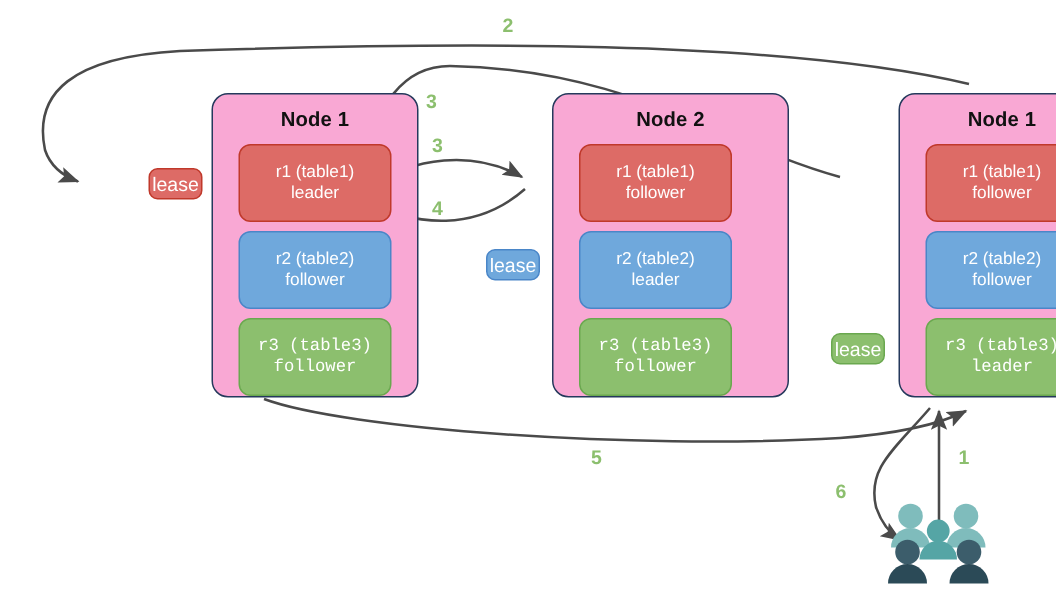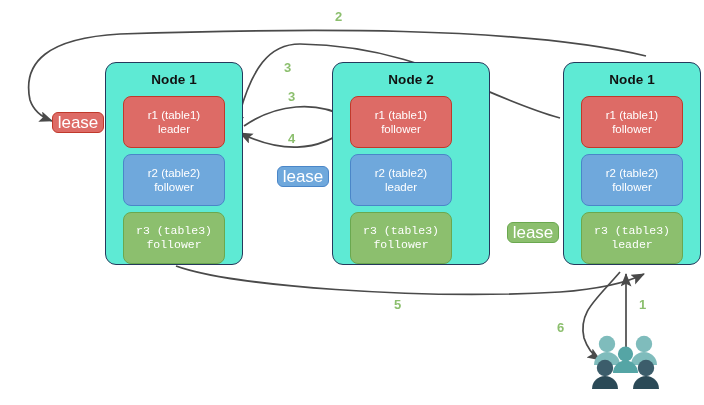--- a/index.html
+++ b/index.html
@@ -2,33 +2,33 @@
 <html><head>
 <meta charset="utf-8">
 <style>
   html,body{margin:0;padding:0;background:#ffffff;}
   body{width:704px;height:405px;overflow:hidden;
        font-family:"Liberation Sans","DejaVu Sans",sans-serif;}
   #stage{position:relative;width:704px;height:405px;background:#fff;}
   svg.layer{position:absolute;left:0;top:0;width:704px;height:405px;overflow:visible;}
   svg.arrows{z-index:1;}
   .node-box{position:absolute;border:1.6px solid #25395c;border-radius:11px;
-            background:#5eead4;box-sizing:border-box;z-index:2;}
+            background:#f9a8d4;box-sizing:border-box;z-index:2;margin-left:36px;}
   .node-title{position:absolute;left:0;right:0;top:9px;text-align:center;
               font-size:13.5px;font-weight:bold;color:#111;letter-spacing:.1px;}
   .replica{position:absolute;left:17px;width:102px;height:52px;border-radius:8px;
            display:flex;flex-direction:column;align-items:center;justify-content:center;
            color:#fff;font-size:11.5px;line-height:14px;text-align:left;
            box-sizing:border-box;}
   .rep-r1{background:#dd6b66;border:1.3px solid #c0392b;}
   .rep-r2{background:#6fa8dc;border:1.3px solid #4a86c8;}
   .rep-r3{background:#8cbf6e;border:1.3px solid #6aa84f;font-family:Liberation Mono, monospace;}
   .lease{position:absolute;border-radius:6px;display:flex;align-items:center;
-         justify-content:center;color:#fff;font-size:17px;height:21px;width:52px;
-         box-sizing:border-box;z-index:3;}
+         justify-content:center;color:#fff;font-size:13px;height:21px;width:36px;
+         box-sizing:border-box;z-index:3;margin-left:47px;}
   .lease-red{background:#dd6b66;border:1.4px solid #c0392b;}
   .lease-blue{background:#6fa8dc;border:1.4px solid #4a86c8;}
   .lease-green{background:#8cbf6e;border:1.4px solid #6aa84f;}
   .step-label{position:absolute;color:#8cbf6e;font-size:13px;font-weight:bold;z-index:4;}
   .users{position:absolute;z-index:2;}
 </style>
 </head>
 <body>
 
 <div id="stage">

